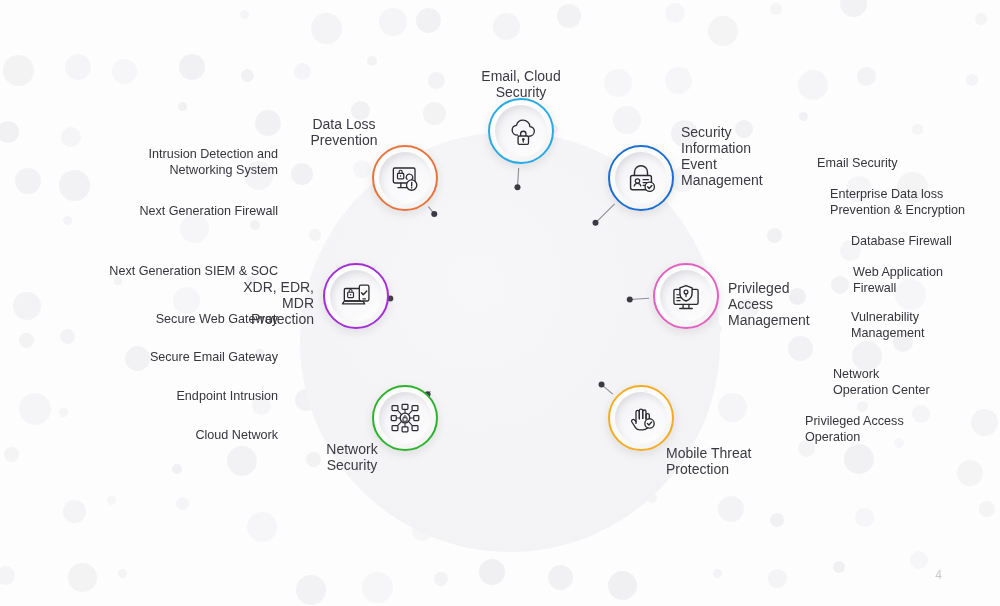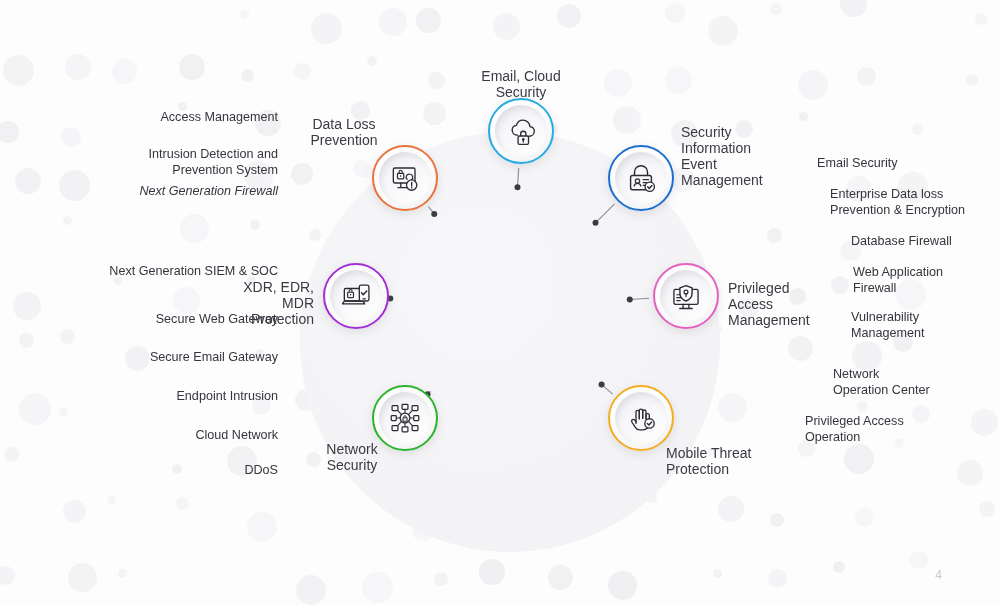--- a/index.html
+++ b/index.html
@@ -447,30 +447,28 @@
     <path d="M16 18.9v-9.6a2 2 0 0 1 4 0v9.2" fill="none" stroke="#2b2b31" stroke-width="1.6" stroke-linecap="round"></path>
     <path d="M20 18.5v-8.1a2 2 0 0 1 4 0v8.6" fill="none" stroke="#2b2b31" stroke-width="1.6" stroke-linecap="round"></path>
     <path d="M24 19.2v-4.5a2 2 0 0 1 4 0v9.6c0 4.6-3.4 8-8 8h-3.5c-2.4 0-3.9-1-5.1-2.8l-4.4-6.7a2.1 2.1 0 0 1 3.1-2.7l2 2.2" fill="none" stroke="#2b2b31" stroke-width="1.6" stroke-linecap="round" stroke-linejoin="round"></path>
     <circle cx="28.2" cy="24.5" r="5.6" fill="#fbfbfc" stroke="#2b2b31" stroke-width="1.6"></circle>
     <path d="M25.7 24.6l1.8 1.9 3.3-3.6" fill="none" stroke="#2b2b31" stroke-width="1.7" stroke-linecap="round" stroke-linejoin="round"></path>
         </svg>
       </div>
     </div>
     <div class="node-label align-left" style="left: 666px; top: 445px; width: 120px;">Mobile Threat
 Protection</div>
-    <div class="side-label align-right" style="left: 34px; top: 110px; width: 244px;">Access Management</div>
     <div class="side-label align-right" style="left: 34px; top: 147px; width: 244px;">Intrusion Detection and
-Prevention System</div>
-    <div class="side-label align-right" style="left: 34px; top: 184px; width: 244px; font-style: italic;">Next Generation Firewall</div>
+Networking System</div>
+    <div class="side-label align-right" style="left: 34px; top: 204px; width: 244px;">Next Generation Firewall</div>
     <div class="side-label align-right" style="left: 14px; top: 264px; width: 264px;">Next Generation SIEM &amp; SOC</div>
     <div class="side-label align-right" style="left: 34px; top: 312px; width: 244px;">Secure Web Gateway</div>
     <div class="side-label align-right" style="left: 34px; top: 350px; width: 244px;">Secure Email Gateway</div>
     <div class="side-label align-right" style="left: 34px; top: 389px; width: 244px;">Endpoint Intrusion</div>
     <div class="side-label align-right" style="left: 34px; top: 428px; width: 244px;">Cloud Network</div>
-    <div class="side-label align-right" style="left: 34px; top: 463px; width: 244px;">DDoS</div>
     <div class="side-label align-left" style="left: 817px; top: 156px; width: 200px;">Email Security</div>
     <div class="side-label align-left" style="left: 830px; top: 187px; width: 180px;">Enterprise Data loss
 Prevention &amp; Encryption</div>
     <div class="side-label align-left" style="left: 851px; top: 234px; width: 180px;">Database Firewall</div>
     <div class="side-label align-left" style="left: 853px; top: 265px; width: 180px;">Web Application
 Firewall</div>
     <div class="side-label align-left" style="left: 851px; top: 310px; width: 180px;">Vulnerability
 Management</div>
     <div class="side-label align-left" style="left: 833px; top: 367px; width: 180px;">Network
 Operation Center</div>

